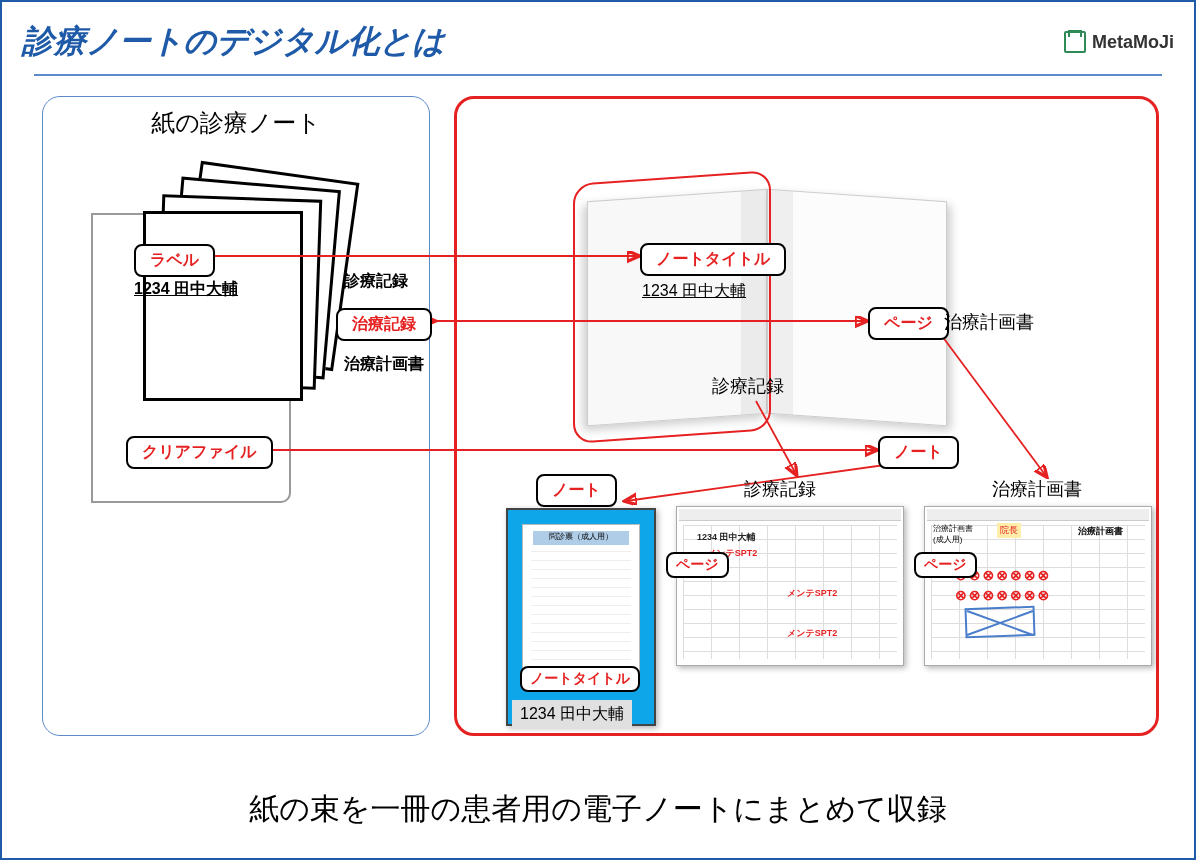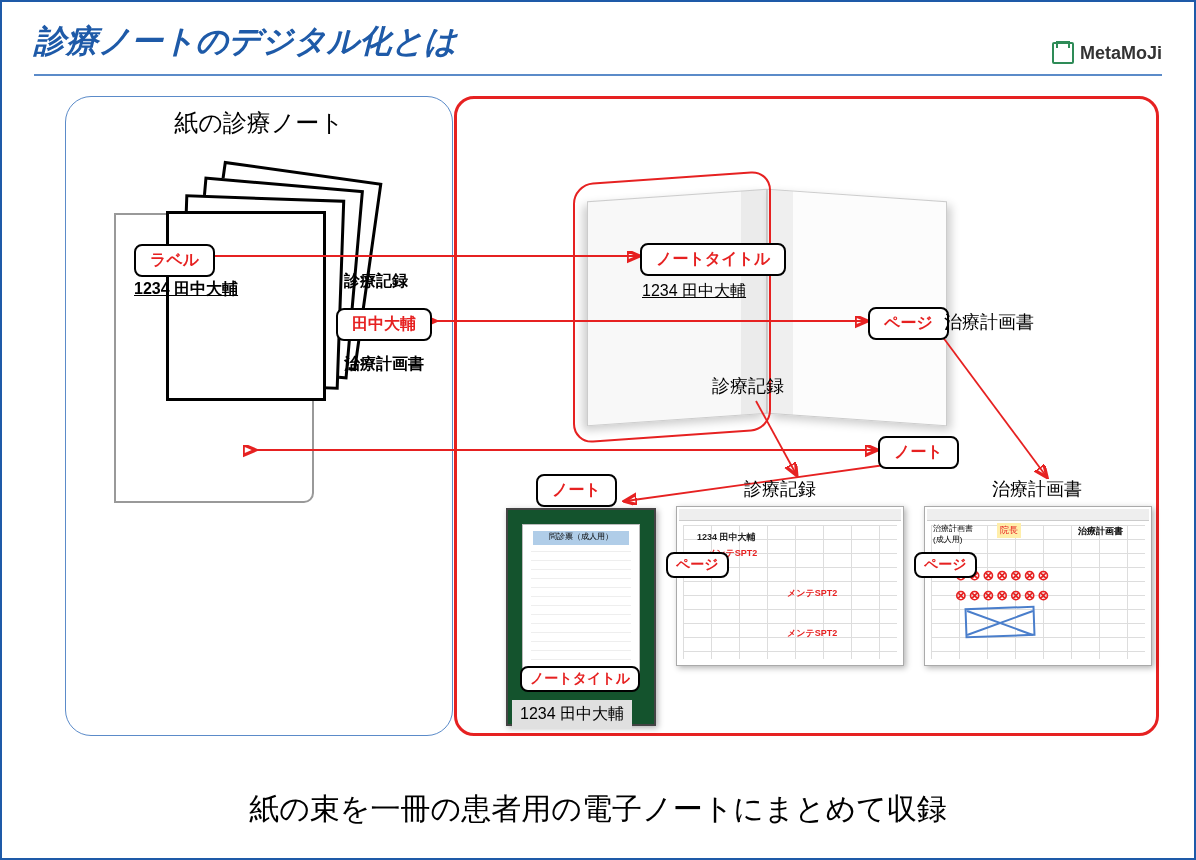--- a/index.html
+++ b/index.html
@@ -8,22 +8,22 @@
   height: 860px;
   font-family: "Hiragino Kaku Gothic ProN", "Meiryo", sans-serif;
   border: 2px solid #1e5aa8;
   position: relative;
   background: #fff;
   overflow: hidden;
 }
 .header {
   display: flex;
   justify-content: space-between;
-  align-items: flex-end;
-  padding: 18px 32px 10px;
+  align-items: center;
+  padding: 18px 20px 10px;
 }
 .title {
   font-size: 32px;
   font-weight: bold;
   font-style: italic;
   color: #1e5aa8;
 }
 .brand {
   display: flex;
   align-items: center;
@@ -55,22 +55,21 @@
 .canvas {
   position: relative;
   margin: 20px 24px 0;
   height: 660px;
 }
 .panel-left {
   position: absolute;
   left: 16px; top: 0;
   width: 388px; height: 640px;
   border: 1.5px solid #5b8bc9;
-  border-radius: 26px;
-  margin-left: 23px;
+  border-radius: 18px;
 }
 .panel-right {
   position: absolute;
   left: 428px; top: 0;
   width: 705px; height: 640px;
   border: 3px solid #e62121;
   border-radius: 20px;
 }
 .panel-heading {
   position: absolute;
@@ -157,21 +156,21 @@
 
 .arrow-svg { position:absolute; left:0; top:0; width:100%; height:100%; pointer-events:none; }
 .arrow-svg line, .arrow-svg path { stroke:#e62121; stroke-width:1.8; fill:none; }
 
 .thumb {
   position: absolute;
   border: 1px solid #aaa;
   background: #fff;
   box-shadow: 2px 2px 6px rgba(0,0,0,0.3);
 }
-.thumb.dark { border: 2px solid #444; background:#14532d; }
+.thumb.dark { border: 2px solid #444; background:#0ea5e9; }
 .thumb-grid::before {
   content:"";
   position:absolute; inset: 18px 6px 6px 6px;
   background:
     repeating-linear-gradient(to bottom, #ddd 0 1px, transparent 1px 14px),
     repeating-linear-gradient(to right, #ddd 0 1px, transparent 1px 28px);
 }
 .thumb-bar {
   position:absolute; top:2px; left:2px; right:2px; height:12px;
   background:#eee; border-bottom:1px solid #ccc;
@@ -238,23 +237,24 @@
 
     <line x1="916" y1="240" x2="1020" y2="380" marker-end="url(#ah)"></line>
 
     <line x1="730" y1="305" x2="770" y2="378" marker-end="url(#ah)"></line>
 
     <line x1="866" y1="368" x2="600" y2="405" marker-end="url(#ah)"></line>
   </svg>
 
   <div class="lb" style="left:108px; top:148px;">ラベル</div>
   <div class="plain underline" style="left:108px; top:183px;">1234 田中大輔</div>
-  <div class="lb" style="left:310px; top:212px;">田中大輔</div>
+  <div class="lb" style="left:310px; top:212px;">治療記録</div>
   <div class="plain" style="left:318px; top:175px;">診療記録</div>
   <div class="plain" style="left:318px; top:258px;">治療計画書</div>
+  <div class="lb" style="left:100px; top:340px;">クリアファイル</div>
 
   <div class="lb" style="left:614px; top:147px;">ノートタイトル</div>
   <div class="plain underline" style="left:616px; top:185px; font-weight:normal;">1234 田中大輔</div>
   <div class="lb" style="left:842px; top:211px;">ページ</div>
   <div class="plain norm" style="left:918px; top:214px;">治療計画書</div>
   <div class="plain norm" style="left:686px; top:278px;">診療記録</div>
   <div class="lb" style="left:852px; top:340px;">ノート</div>
 
   <div class="lb" style="left:510px; top:378px;">ノート</div>
   <div class="thumb dark" style="left:480px; top:412px; width:150px; height:218px;">

